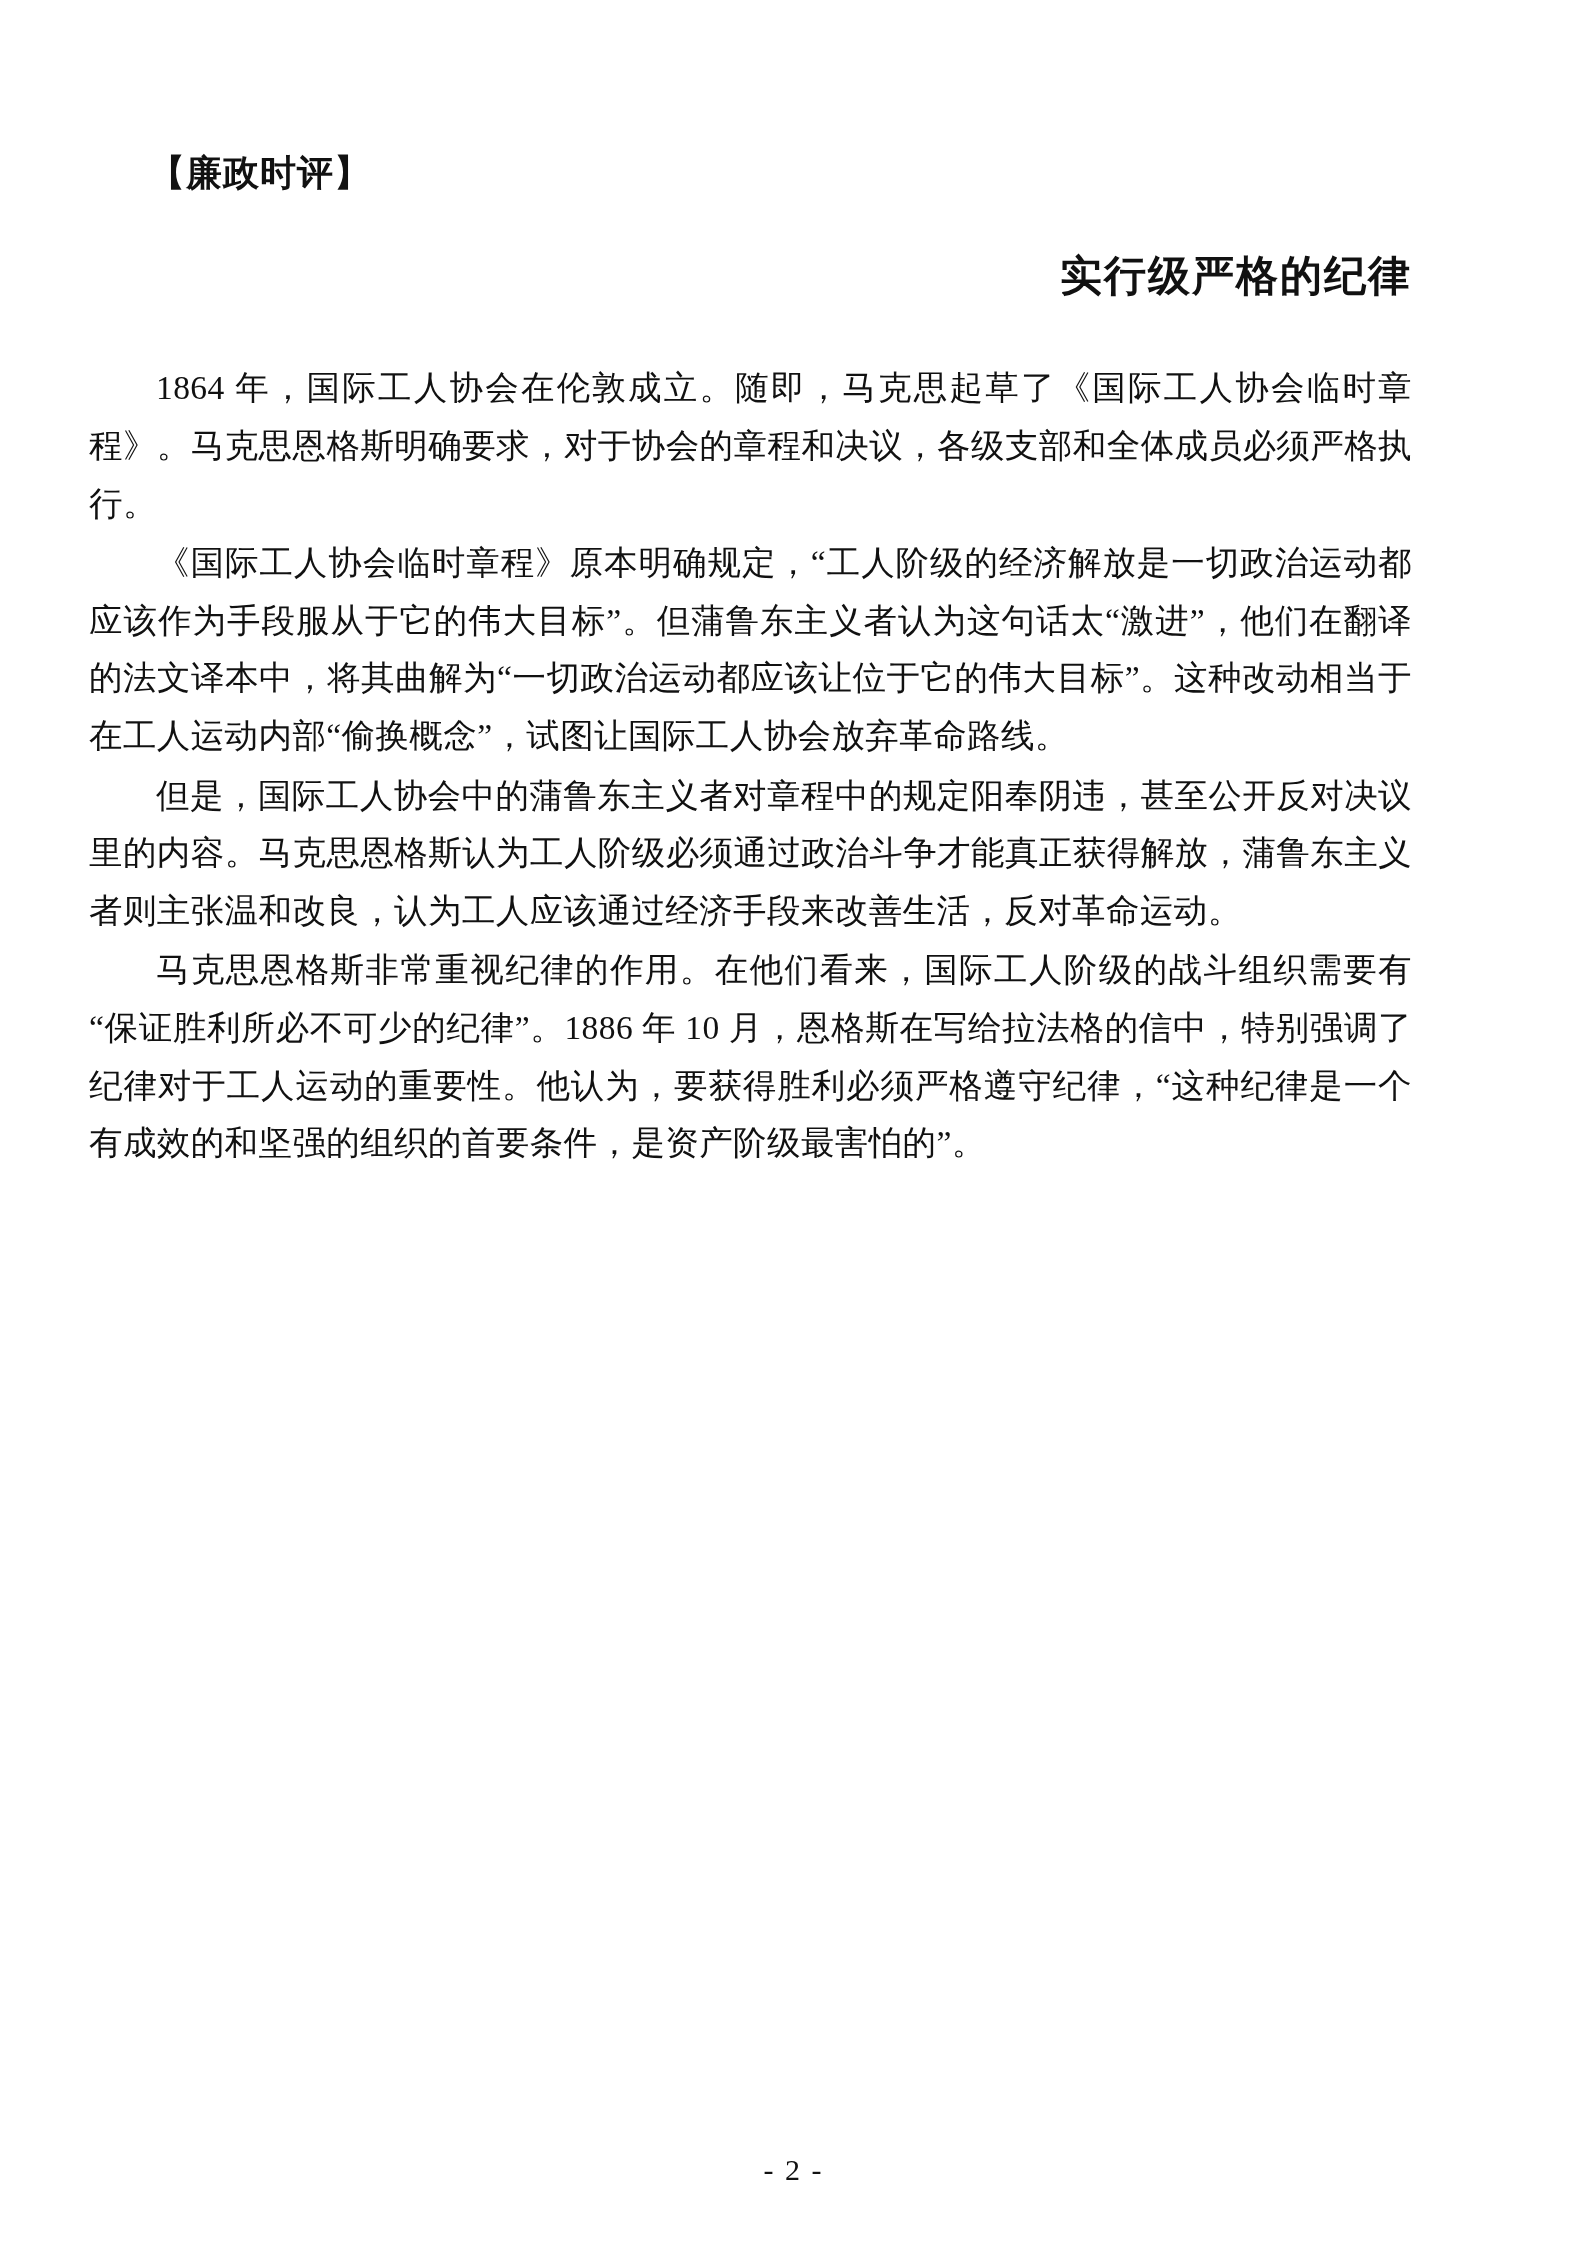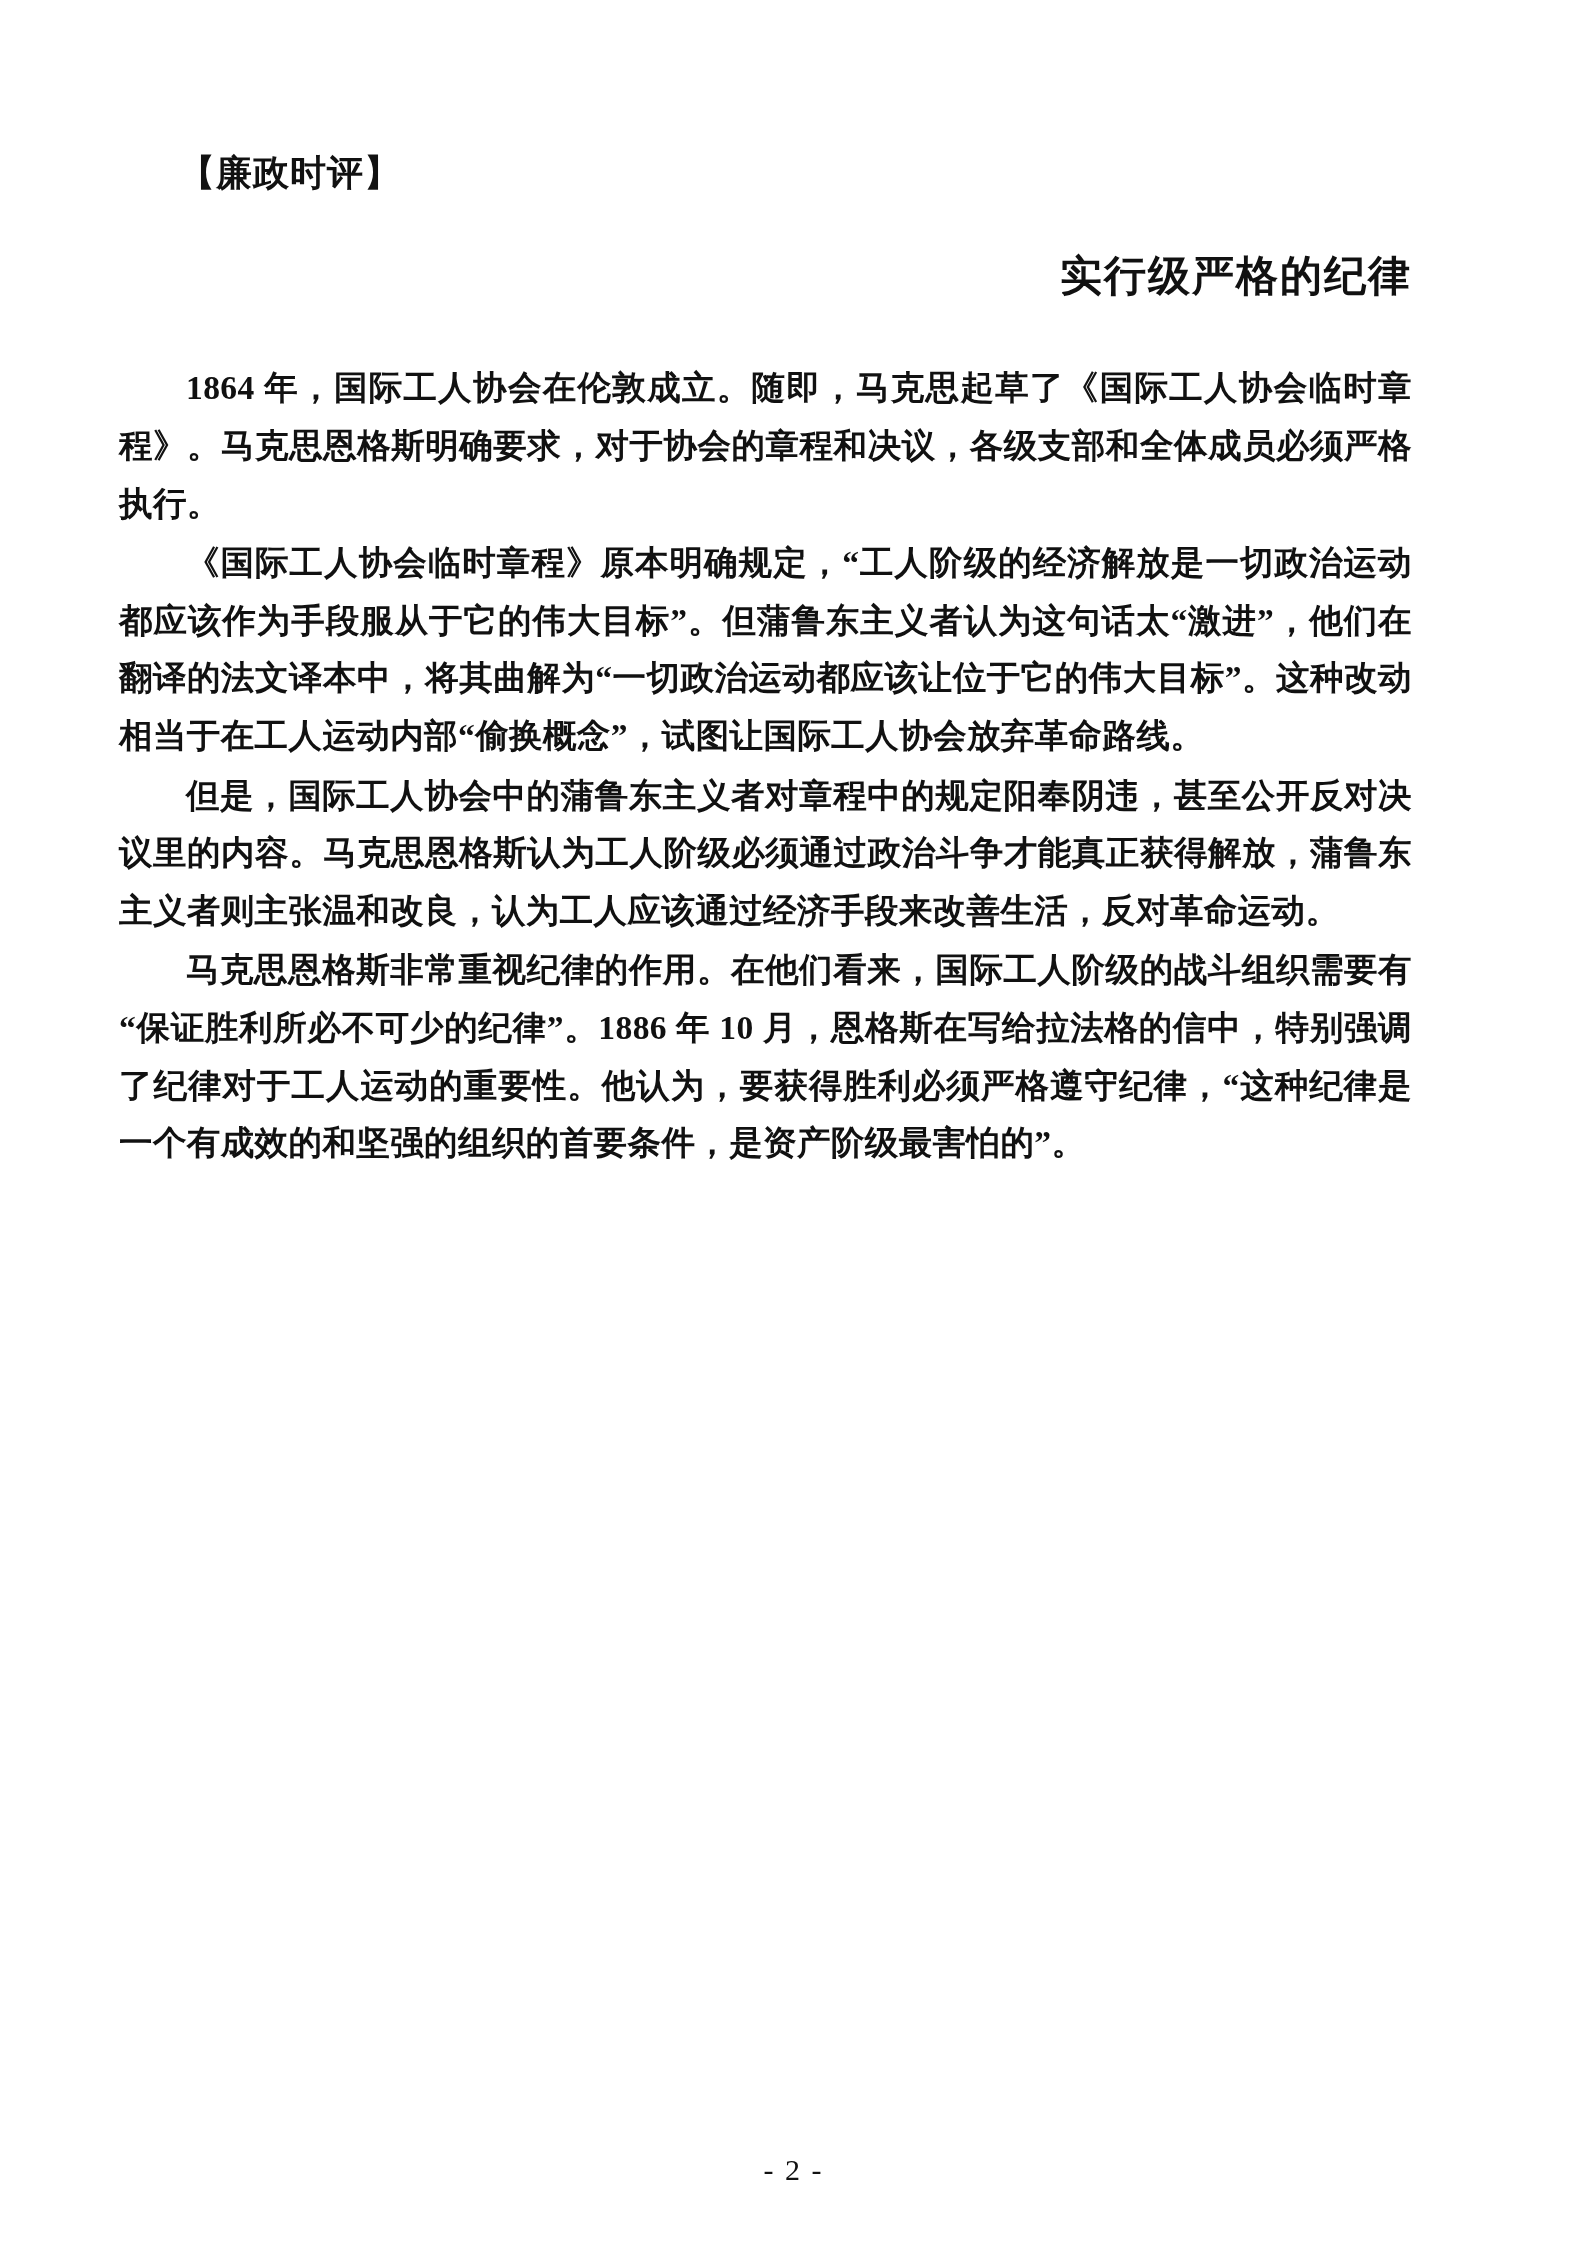--- a/index.html
+++ b/index.html
@@ -15,40 +15,39 @@
     color: #111111;
     overflow: hidden;
   }
   .page {
     position: absolute;
     left: 0;
     top: 0;
     width: 1587px;
     height: 2245px;
     box-sizing: border-box;
-    padding: 150px 175px 0 119px;
+    padding: 150px 175px 0 89px;
   }
   .kicker {
     font-size: 36px;
     font-weight: bold;
     letter-spacing: 1px;
     margin: 0 0 0 60px;
     line-height: 1.3;
   }
   .doc-title {
     text-align: right;
     font-size: 42px;
     font-weight: bold;
     letter-spacing: 2px;
     margin: 52px 0 0 0;
     line-height: 1.3;
   }
   .body-text {
     margin-top: 56px;
-    font-weight: bold;
   }
   .para {
     font-size: 33.5px;
     line-height: 1.72;
     text-align: justify;
     text-justify: inter-ideograph;
     text-indent: 2em;
     margin: 0 0 2px 0;
     letter-spacing: 0.4px;
     word-break: break-all;

